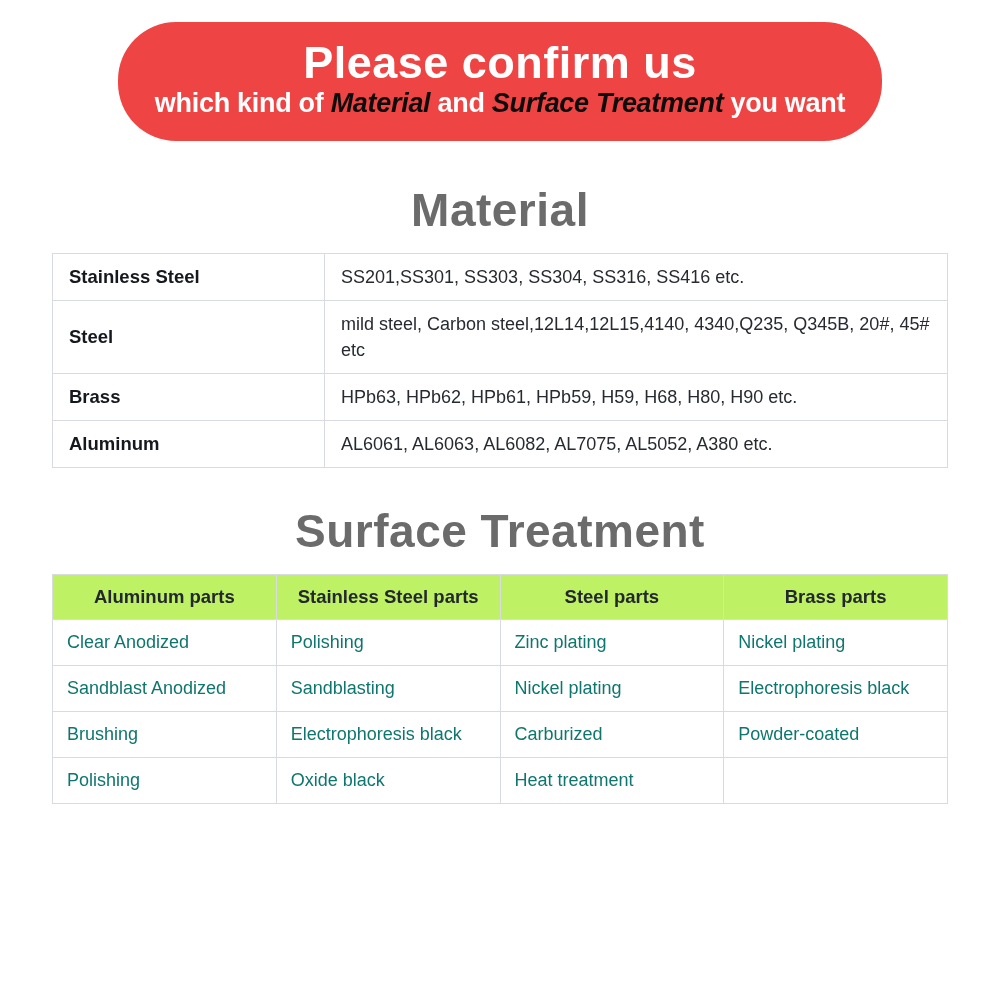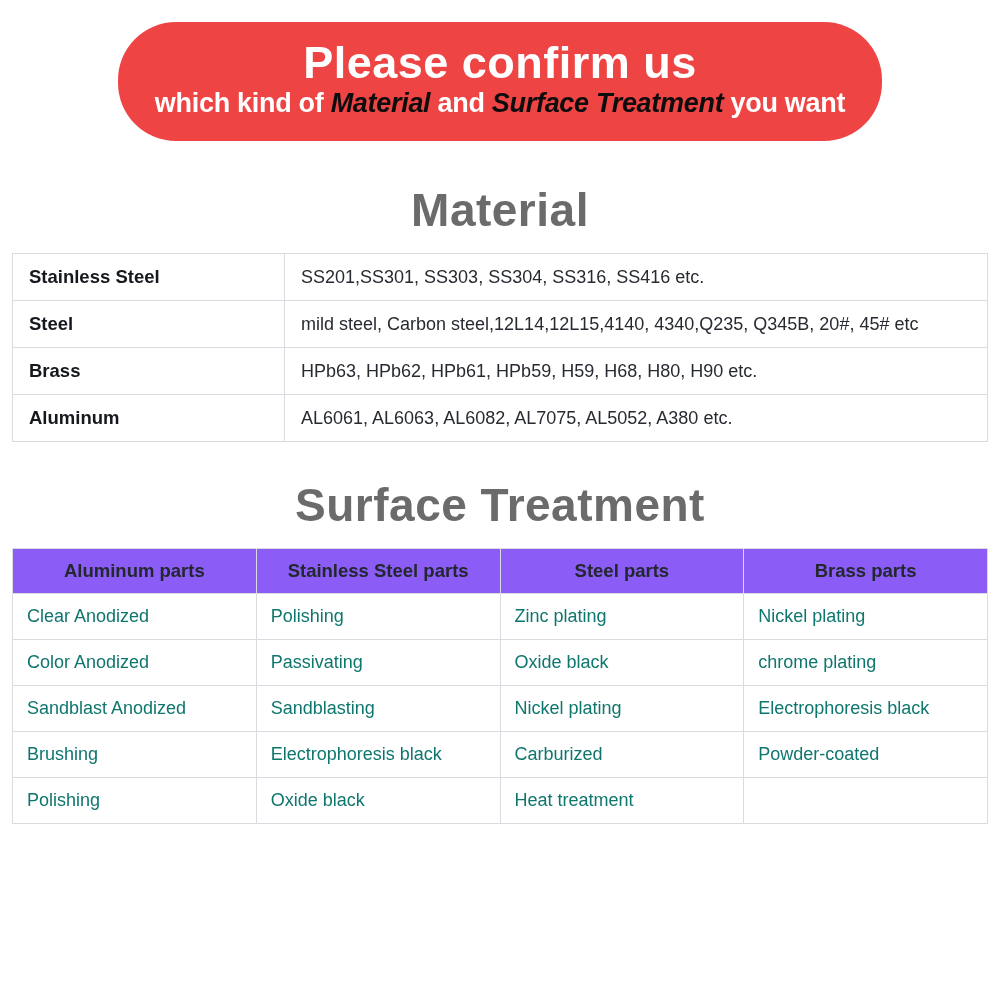--- a/index.html
+++ b/index.html
@@ -47,21 +47,21 @@
     font-size: 46px;
     font-weight: bold;
     color: #6b6b6b;
     letter-spacing: 0.5px;
   }
   .heading-material { margin-top: 42px; }
   .heading-surface  { margin-top: 36px; }
 
   
   table {
-    width: 976px;
+    width: 896px;
     margin: 16px auto 4px auto;
     border-collapse: collapse;
     table-layout: fixed;
   }
   th, td {
     border: 1px solid #d8dbe0;
     font-size: 18px;
     vertical-align: middle;
   }
 
@@ -70,21 +70,21 @@
   .material-table .label-col { width: 272px; }
   .material-table .label-cell {
     font-weight: bold;
     color: #15181d;
     font-size: 18.5px;
   }
   .material-table .value-cell { color: #272b31; }
 
   
   .surface-table th {
-    background: #8b5cf6;
+    background: #bef264;
     font-weight: bold;
     color: #23272e;
     text-align: center;
     padding: 11px 8px;
     font-size: 18.5px;
   }
   .surface-table td {
     padding: 10px 14px;
     line-height: 25px;
     color: #0f766e;
@@ -147,26 +147,20 @@
     </tr>
   </thead>
   <tbody>
     <tr>
       <td>Clear Anodized</td>
       <td>Polishing</td>
       <td>Zinc plating</td>
       <td>Nickel plating</td>
     </tr>
     <tr>
-      <td>Color Anodized</td>
-      <td>Passivating</td>
-      <td>Oxide black</td>
-      <td>chrome plating</td>
-    </tr>
-    <tr>
       <td>Sandblast Anodized</td>
       <td>Sandblasting</td>
       <td>Nickel plating</td>
       <td>Electrophoresis black</td>
     </tr>
     <tr>
       <td>Brushing</td>
       <td>Electrophoresis black</td>
       <td>Carburized</td>
       <td>Powder-coated</td>

